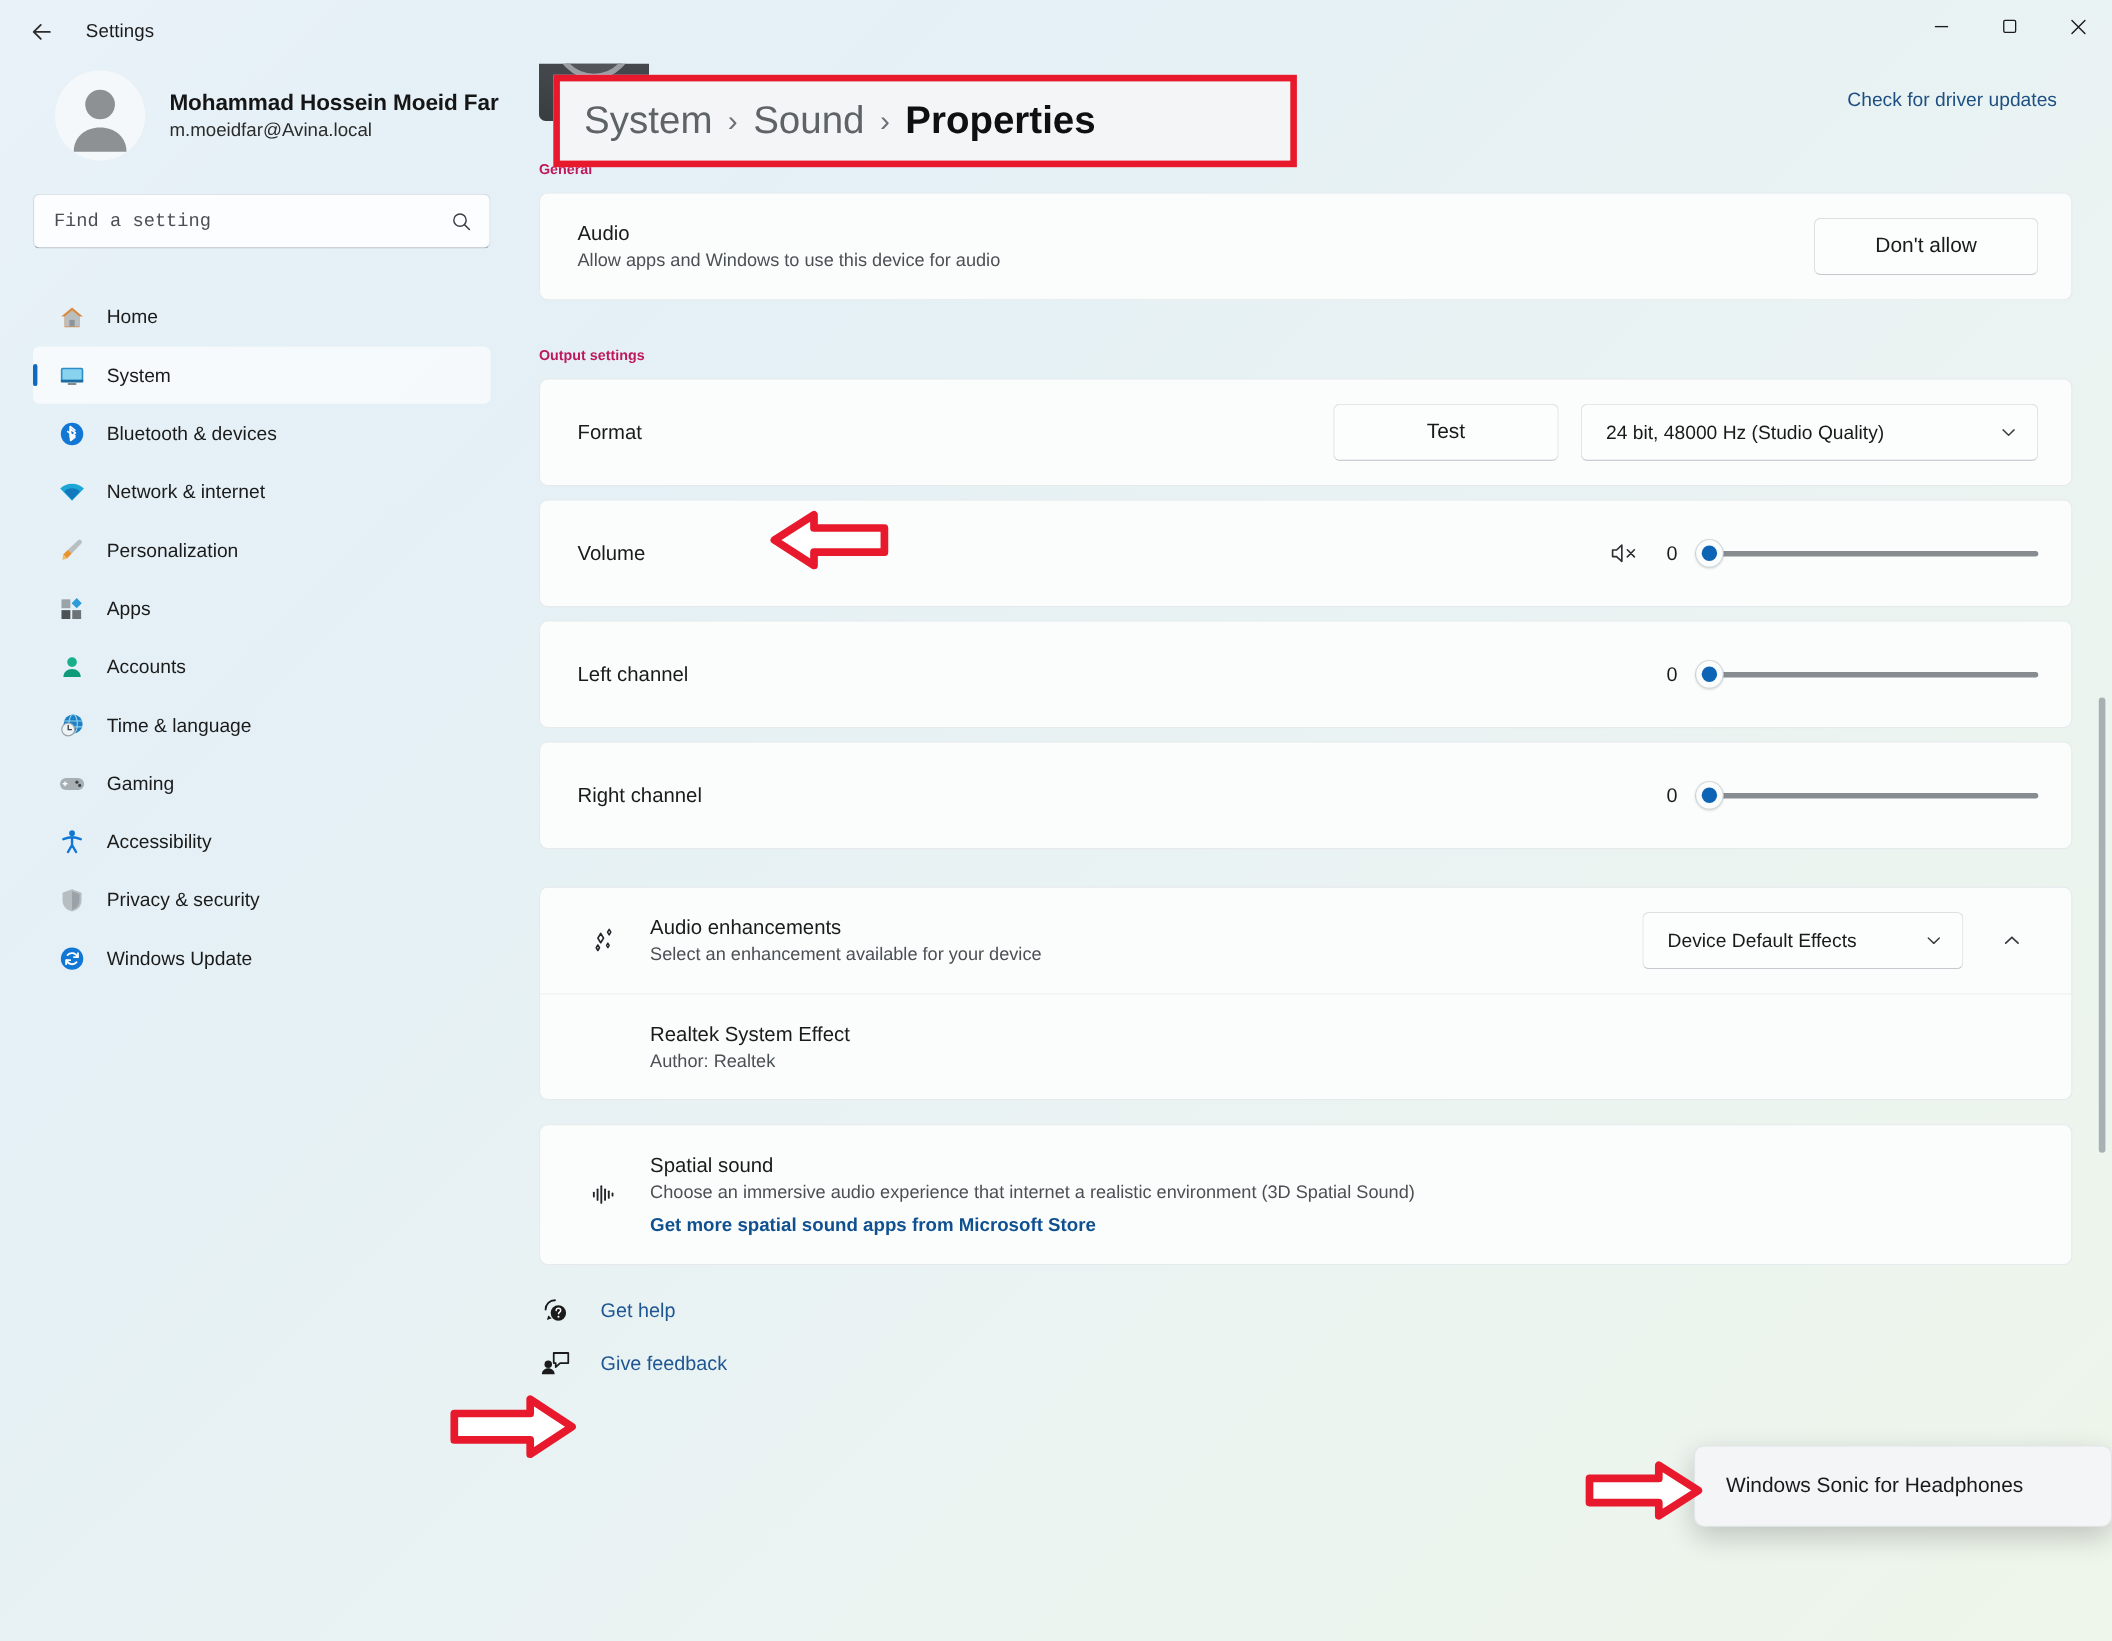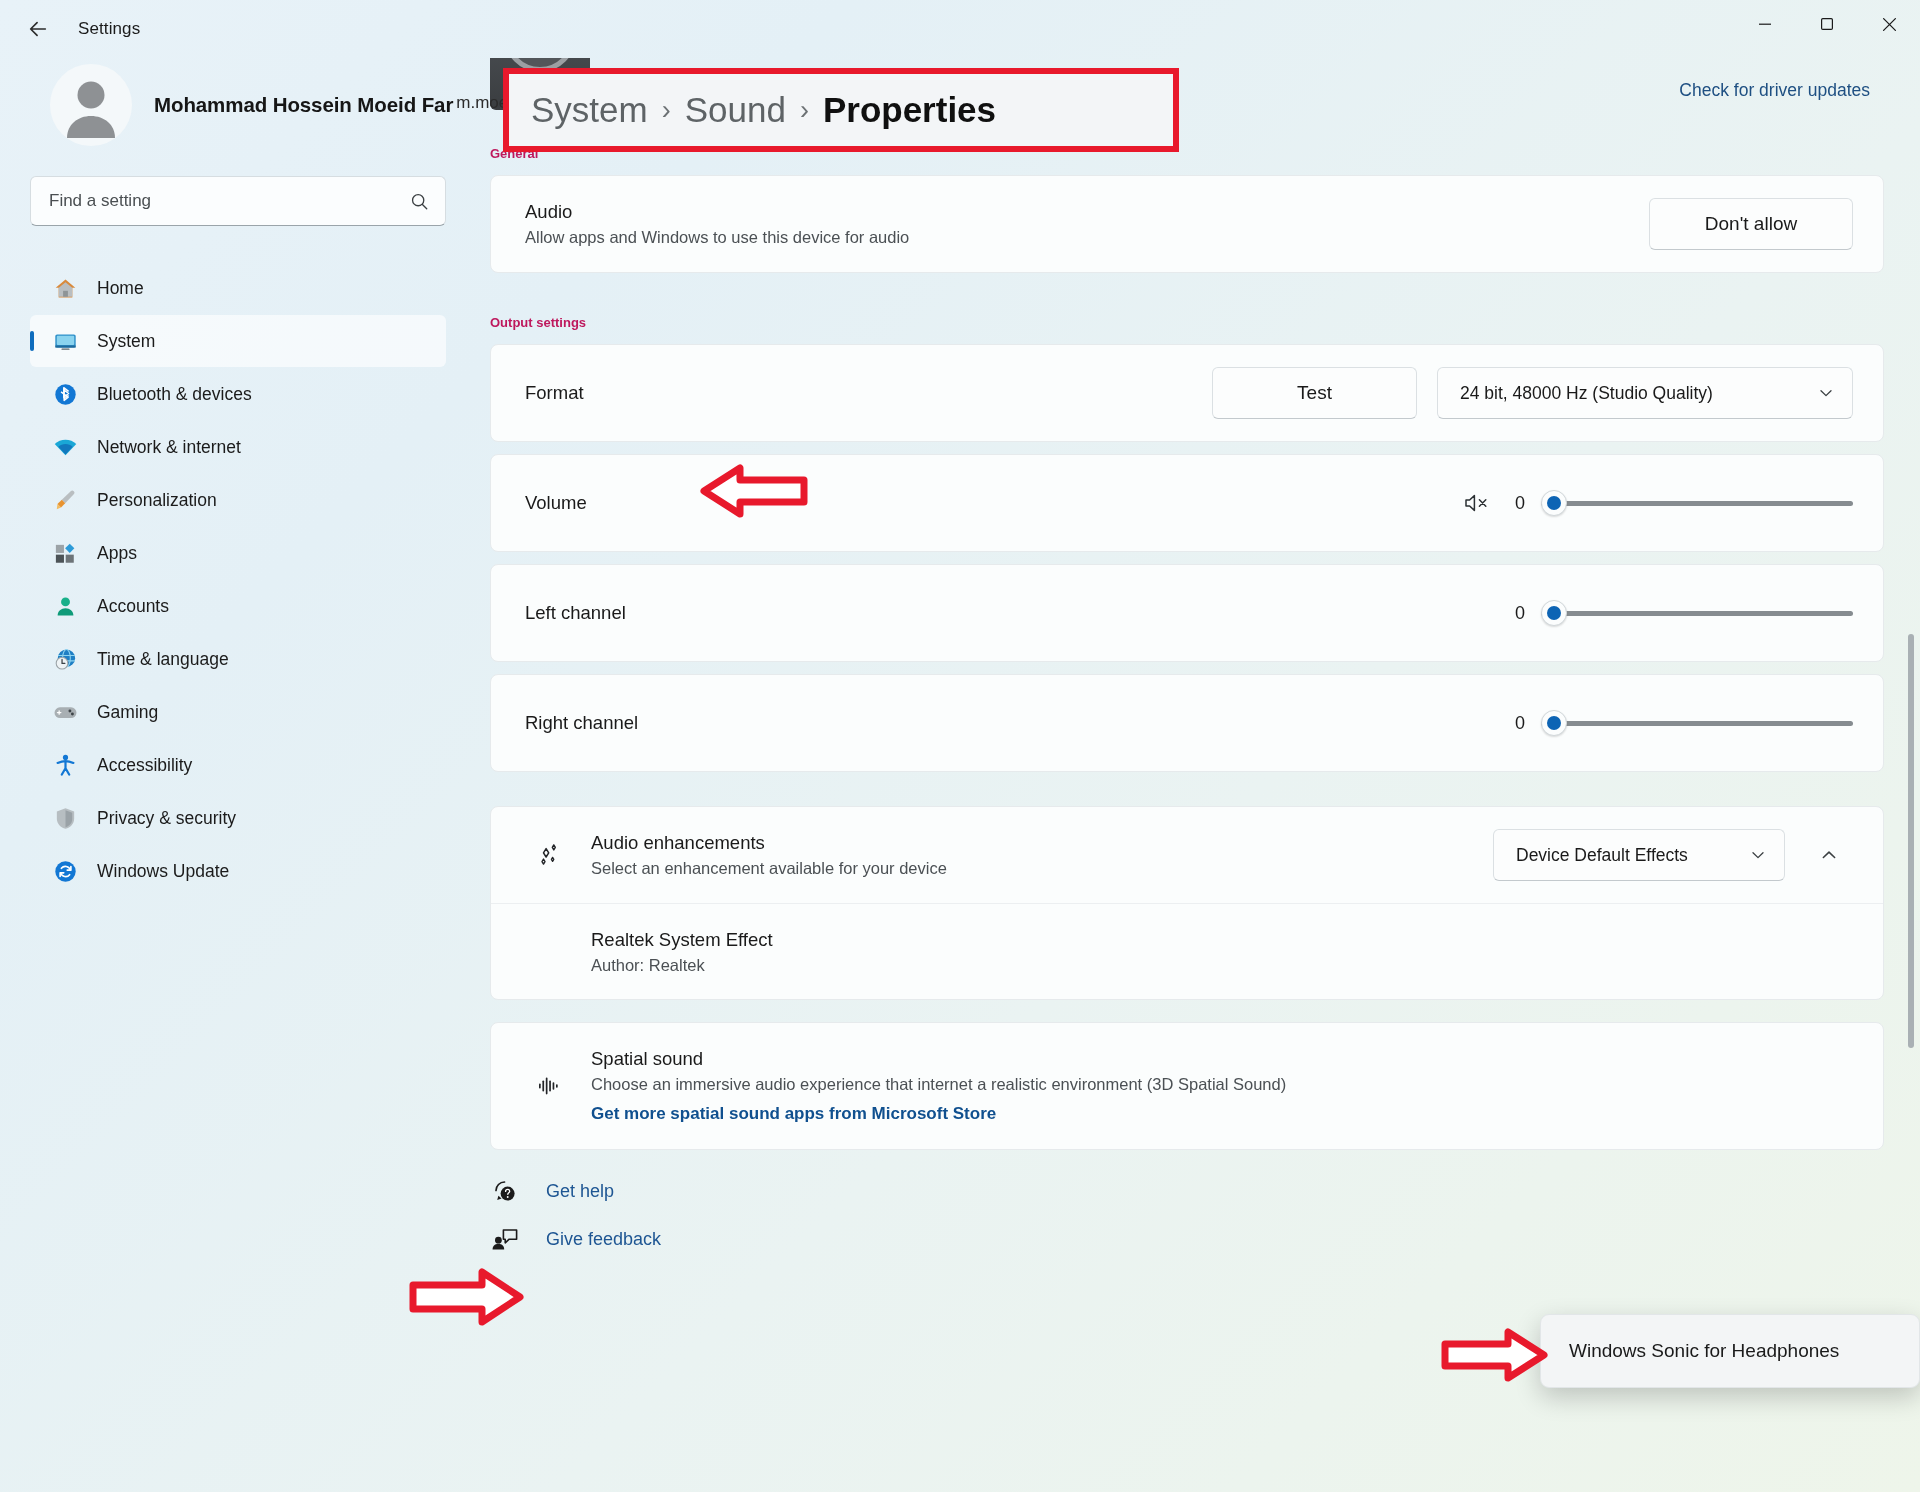--- a/index.html
+++ b/index.html
@@ -70,21 +70,21 @@
     padding: 6px 0 30px 20px;
   }
   .avatar {
     width: 82px; height: 82px;
     border-radius: 50%;
     background: #f4f8fa;
     display: flex; align-items: center; justify-content: center;
     flex: 0 0 82px;
     overflow: hidden;
   }
-  .acct-text { display: flex; flex-direction: row; gap: 3px; }
+  .acct-text { display: flex; flex-direction: column; gap: 3px; }
   .acct-name {
     font-size: 20.5px;
     font-weight: bold;
     color: #161616;
     letter-spacing: -.1px;
     white-space: nowrap;
   }
   .acct-mail {
     font-size: 17px;
     color: #2b2b2b;
@@ -99,21 +99,21 @@
     display: flex;
     align-items: center;
     padding: 0 16px 0 18px;
     margin: 0 0 36px 0;
   }
   .searchbox input {
     flex: 1;
     border: none;
     outline: none;
     background: transparent;
-    font-family: Liberation Sans, sans-serif;
+    font-family: Liberation Mono, monospace;
     font-size: 17px;
     color: #1b1b1b;
   }
   .searchbox input::placeholder { color: #4a4f52; }
 
   .navlist { display: flex; flex-direction: column; gap: 1px; }
   .navitem {
     height: 52px;
     display: flex;
     align-items: center;

